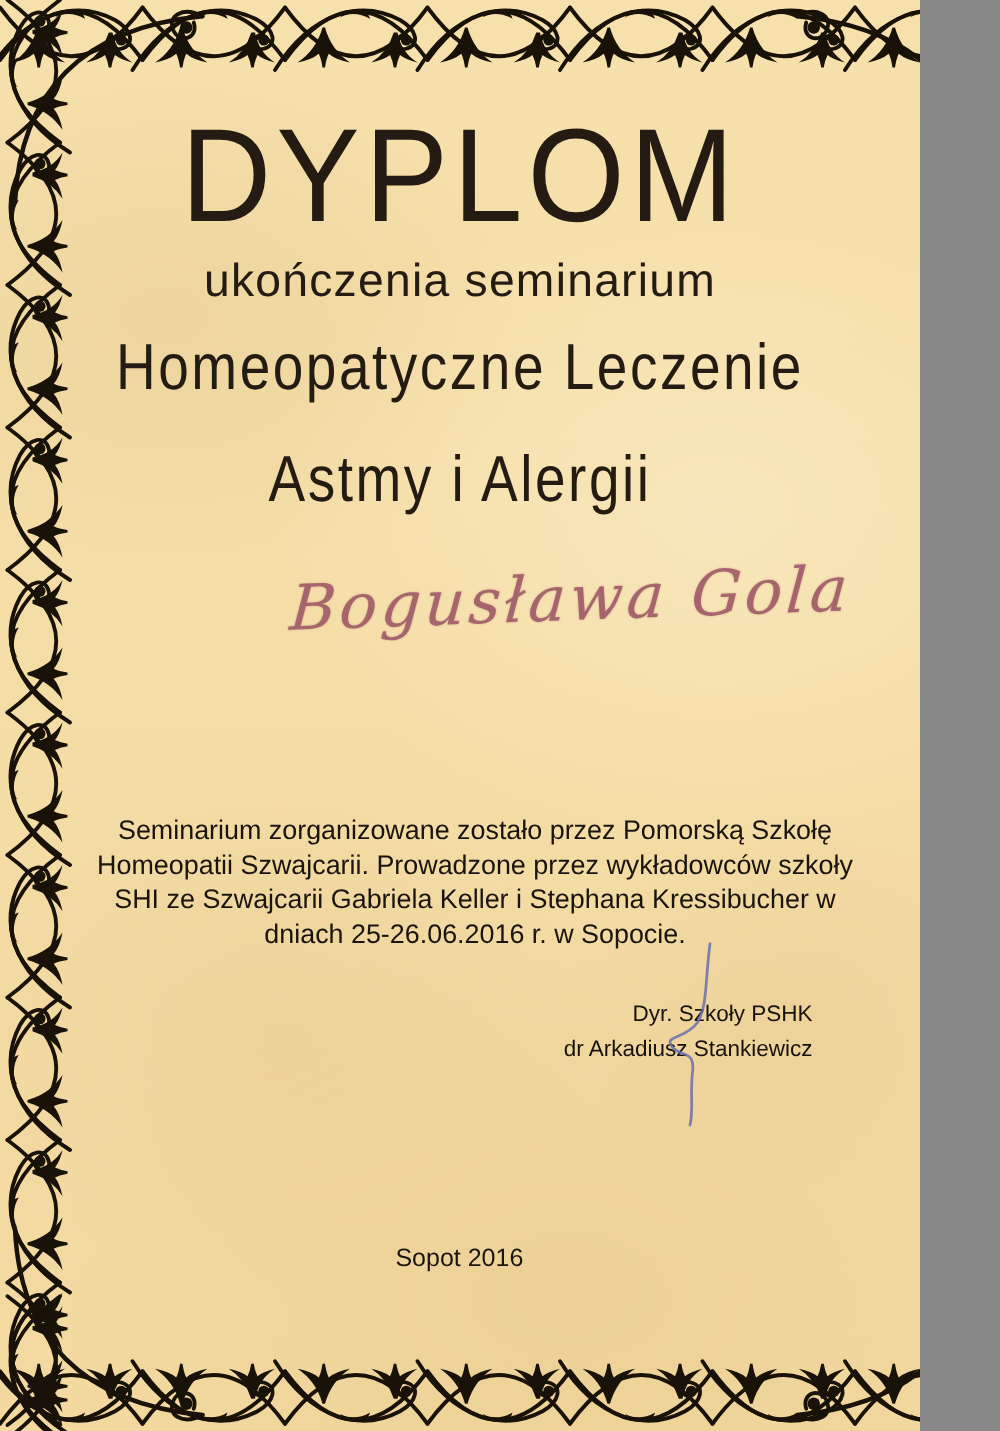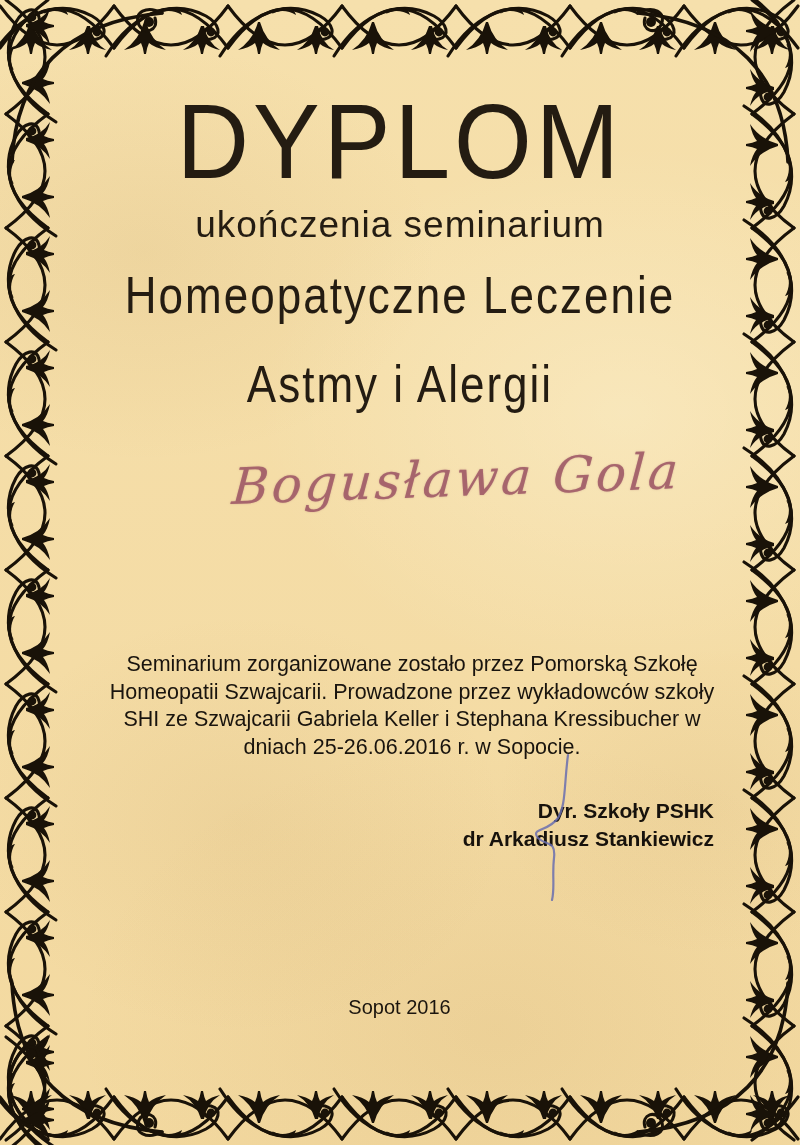--- a/index.html
+++ b/index.html
@@ -1,17 +1,17 @@
 <!DOCTYPE html>
 <html><head>
 <meta charset="utf-8">
 <style>
   html,body{margin:0;padding:0;background:#888;}
   .page{
-    position:relative;width:800px;height:1145px;overflow:hidden;
+    position:relative;width:736px;height:1145px;overflow:hidden;
     font-family:"Liberation Sans",sans-serif;color:#1c1610;
     background:
       radial-gradient(420px 300px at 18% 22%, rgba(171,128,60,0.10), transparent 70%),
       radial-gradient(520px 380px at 78% 36%, rgba(255,248,222,0.35), transparent 70%),
       radial-gradient(380px 300px at 30% 72%, rgba(170,125,60,0.09), transparent 70%),
       radial-gradient(600px 420px at 62% 90%, rgba(172,126,58,0.10), transparent 70%),
       radial-gradient(300px 220px at 88% 70%, rgba(167,120,55,0.08), transparent 70%),
       linear-gradient(#f6e0ac,#f3d9a0);
   }
   svg.border{position:absolute;inset:0;pointer-events:none;z-index:3;}
@@ -47,21 +47,21 @@
     font-size:50px;letter-spacing:3px;color:rgba(161,92,104,0.88);
     transform:rotate(-2deg) skewX(-6deg);white-space:nowrap;
     text-shadow:0 0 1.5px rgba(161,92,104,0.5);
   }
   .body-par{position:absolute;top:651px;left:0;right:0;z-index:2;}
   .body-par div{
     text-align:center;font-size:21.5px;line-height:27.5px;color:#19140e;white-space:nowrap;padding-left:24px;
   }
   .sig-block{
     position:absolute;top:797px;right:86px;text-align:right;z-index:2;
-    font-size:21px;font-weight:bold;line-height:28px;color:#17120c;
+    font-size:18px;font-weight:normal;line-height:28px;color:#17120c;
   }
   svg.signature{position:absolute;left:460px;top:740px;z-index:2;pointer-events:none;}
   .place-year{
     position:absolute;top:996px;left:0;right:14px;text-align:center;
     font-size:20px;color:#1b150e;z-index:2;margin-left:13px;
   }
 </style>
 </head>
 <body>
 

